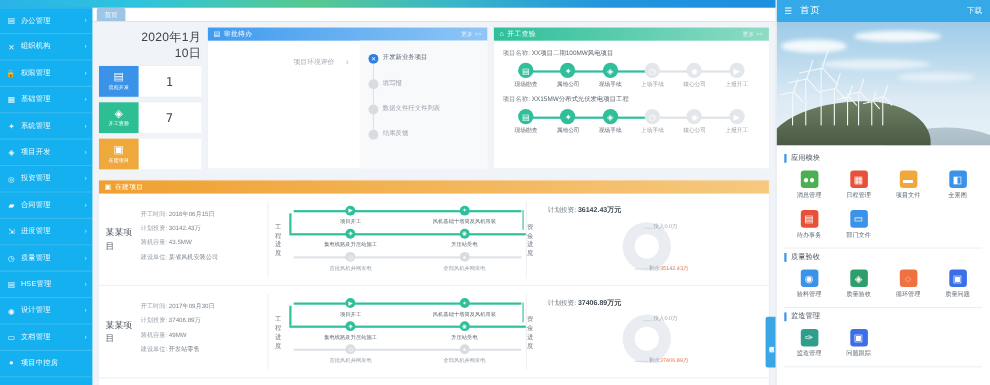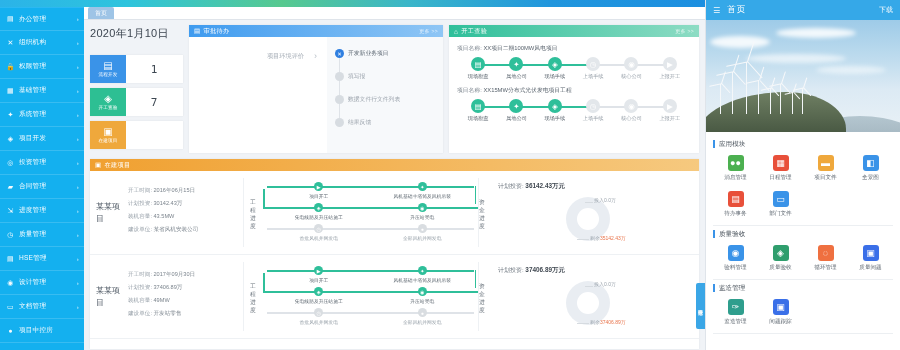--- a/index.html
+++ b/index.html
@@ -52,22 +52,22 @@
   }
   .tab.active { background:#9ec4e6; color:#fff; }
 
   .board { position:relative; padding:5px 6px 0 6px; }
 
   .row-top { display:flex; gap:6px; align-items:flex-start; }
 
   
   .stats { width:93px; flex:0 0 93px; }
   .stat-date {
-    text-align:left; font-size:11px; color:#3c4550; letter-spacing:.3px;
-    padding:1px 0 14px 0; font-weight:normal;
+    text-align:right; font-size:11px; color:#3c4550; letter-spacing:.3px;
+    padding:1px 0 4px 0; font-weight:normal;margin-left:36px;
   }
   .stat-card {
     display:flex; height:28px; background:#fff; margin-bottom:5px;
     box-shadow:0 0 2px rgba(0,0,0,.07);
   }
   .stat-ico {
     width:36px; flex:0 0 36px; display:flex; flex-direction:column;
     align-items:center; justify-content:center; color:#fff; gap:1px;
   }
   .stat-ico .glyph { font-size:10px; line-height:10px; }

